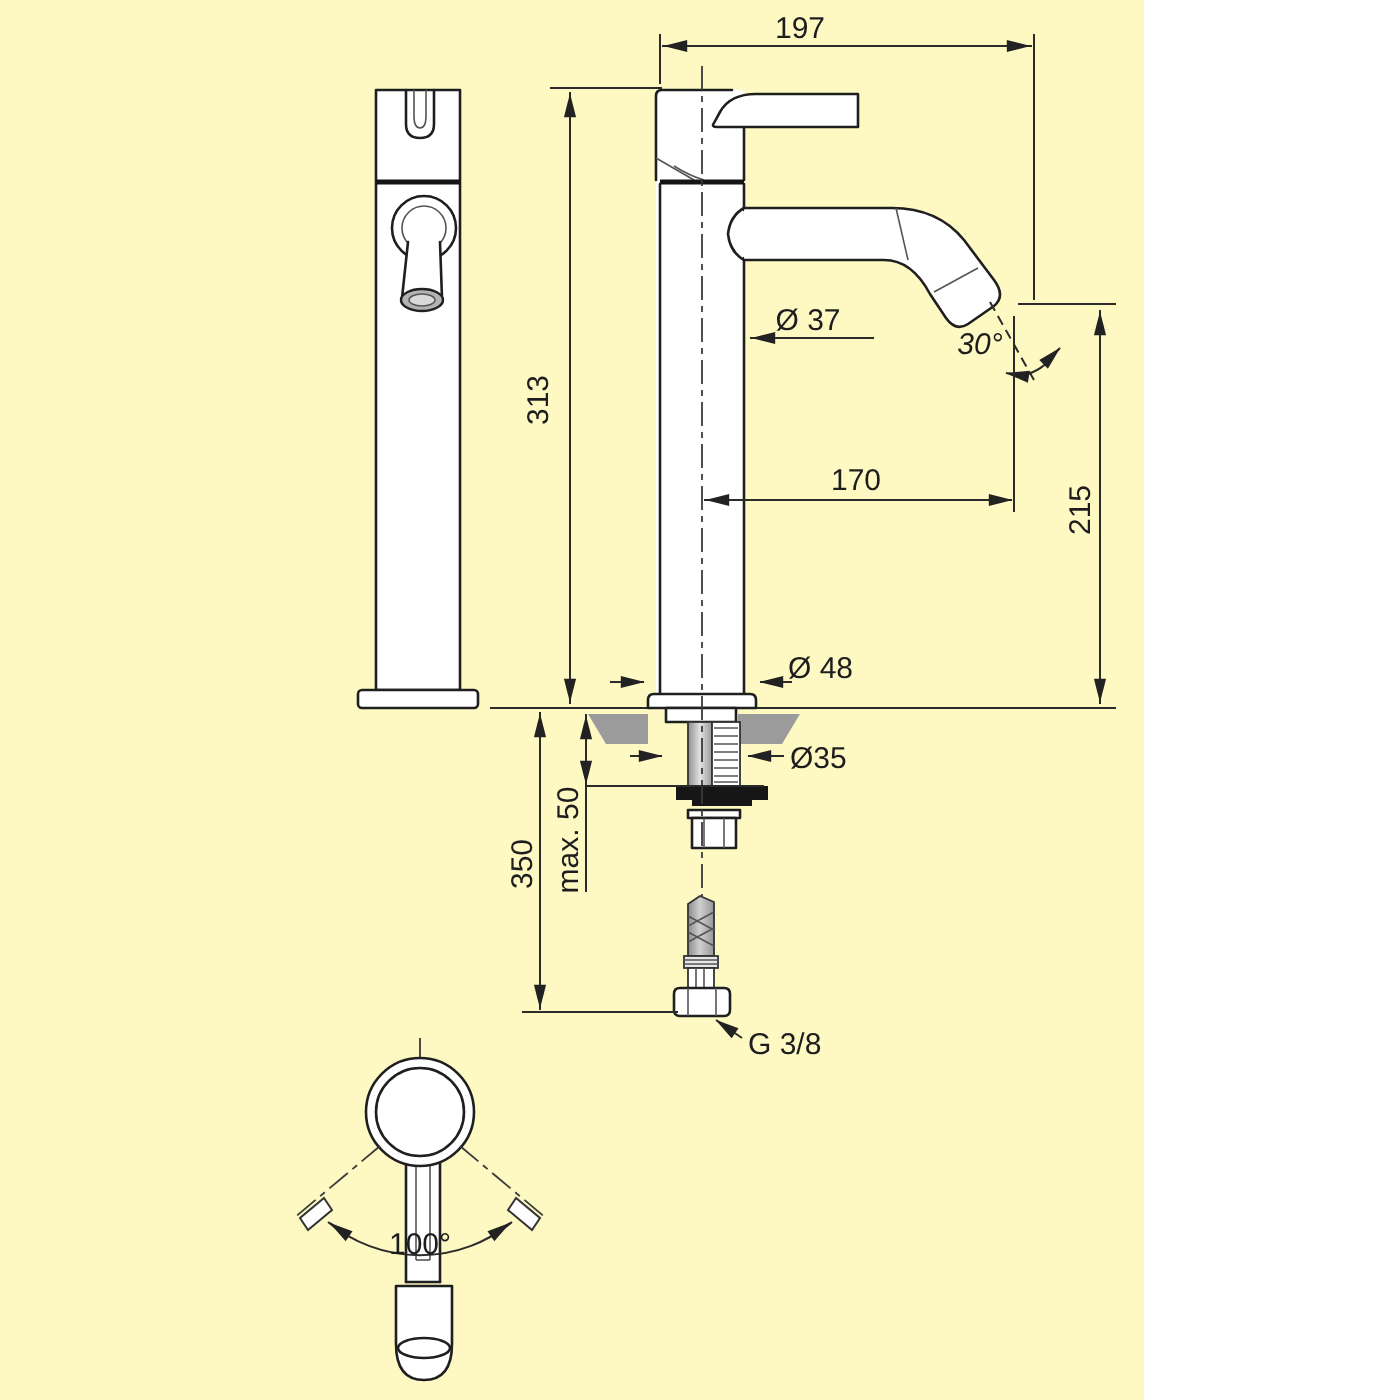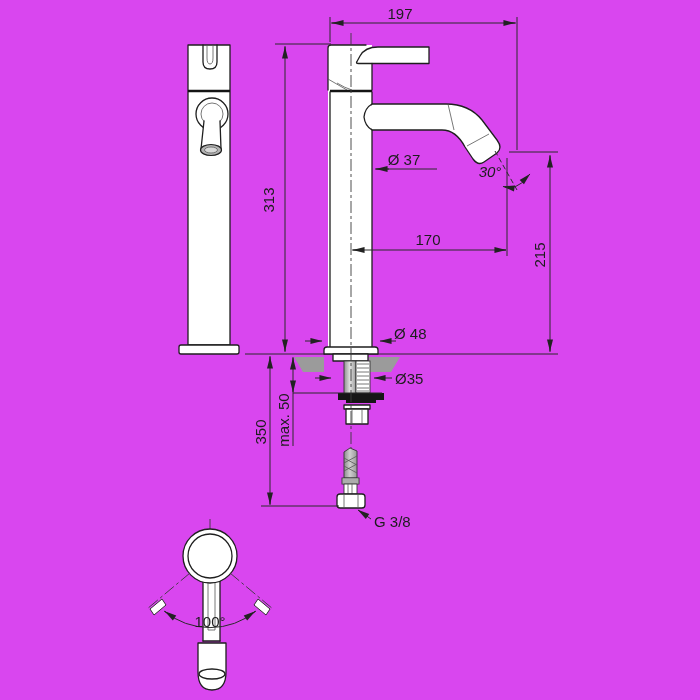--- a/index.html
+++ b/index.html
@@ -1,16 +1,16 @@
 <!DOCTYPE html>
 <html><head>
 <meta charset="utf-8">
 <style>
   html,body{margin:0;padding:0;background:#ffffff;}
-  .canvas{position:relative;width:700px;height:700px;background:#d946ef;overflow:hidden;
+  .canvas{position:relative;width:572px;height:700px;background:#fef9c3;overflow:hidden;
           font-family:"Liberation Sans",sans-serif;}
   svg{display:block;}
   text{fill:#1d1d1d;font-size:15px;font-family:"Liberation Sans",sans-serif;}
   .dimtxt{font-size:15px;}
   .it{font-style:italic;}
   .obj{stroke:#1f1f1f;stroke-width:1.3;fill:none;stroke-linejoin:round;stroke-linecap:round;}
   .objf{stroke:#1f1f1f;stroke-width:1.3;fill:#ffffff;stroke-linejoin:round;}
   .thick{stroke:#141414;stroke-width:2.6;fill:none;}
   .dim{stroke:#2b2b2b;stroke-width:1;fill:none;}
   .cl{stroke:#3a3a3a;stroke-width:0.9;fill:none;stroke-dasharray:12 3 3 3;}

